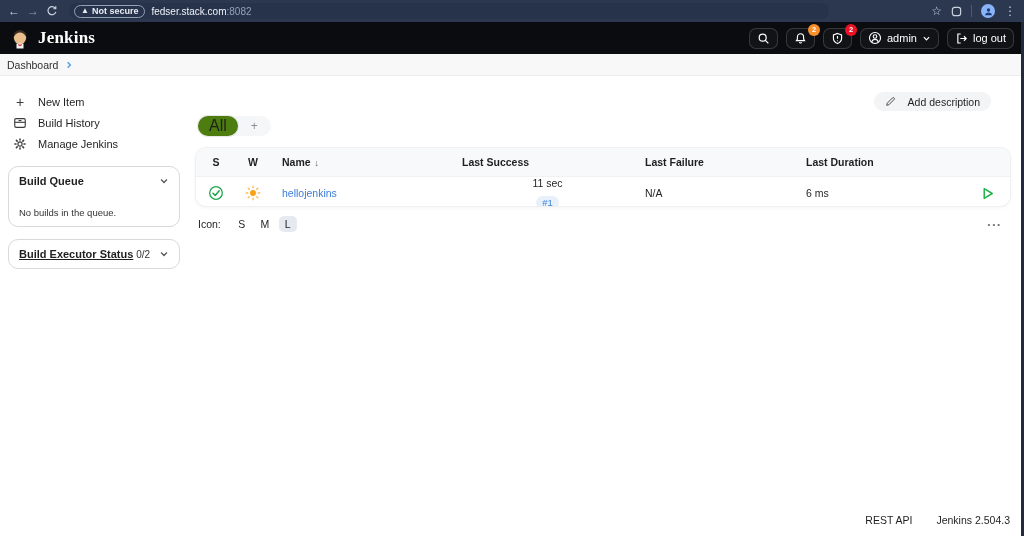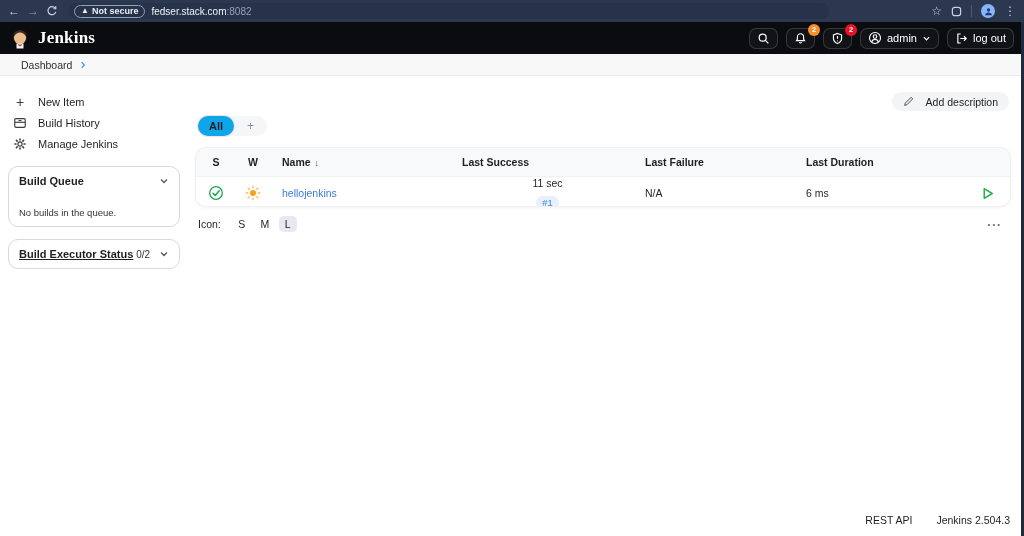--- a/index.html
+++ b/index.html
@@ -24,46 +24,46 @@
   .jk-header { height:20px; background:#0b0c10; display:flex; align-items:center; padding:16px 10px; color:#ffffff; }
   .jk-logo { width:20px; height:22px; }
   .jk-title { font-family:"Liberation Serif", serif; font-weight:bold; font-size:17px; margin-left:8px; letter-spacing:0.2px; }
   .jk-right { margin-left:auto; display:flex; align-items:center; gap:8px; }
   .hbtn { position:relative; display:flex; align-items:center; gap:5px; color:#fff; border:1px solid rgba(255,255,255,0.16); background:rgba(255,255,255,0.03); border-radius:7px; height:21px; padding:0 7px; font-size:11px; cursor:pointer; }
   .badge { position:absolute; top:-5px; right:-6px; min-width:12px; height:12px; border-radius:7px; font-size:7.5px; font-weight:bold; color:#fff; display:flex; align-items:center; justify-content:center; padding:0 2px; }
   .badge.orange { background:#f78f2a; }
   .badge.red { background:#eb1226; }
 
   
-  .crumb-bar { height:22px; background:#f8f8f8; border-bottom:1px solid #ececec; display:flex; align-items:center; padding:0 21px; }
+  .crumb-bar { height:22px; background:#f8f8f8; border-bottom:1px solid #ececec; display:flex; align-items:center; padding:0 7px; }
   .crumb { font-size:10.5px; color:#2f2f2f; cursor:pointer; }
   .crumb-chevron { margin-left:7px; color:#4f9bdc; }
 
   
   .content { position:absolute; top:77px; left:0; right:0; bottom:0; background:#fff; }
 
   .sidebar { position:absolute; left:8px; top:14px; width:172px; }
   .task { display:flex; align-items:center; gap:10px; height:21px; padding-left:4px; font-size:11px; color:#1f1f1f; cursor:pointer; }
   .task .t-icon { width:16px; display:flex; justify-content:center; color:#3c3c3c; }
   .plus-glyph { font-size:14px; color:#3c3c3c; line-height:1; }
 
   .side-card { border:1px solid #d9d9d9; border-radius:10px; padding:8px 10px; margin-top:12px; background:#fff; }
   .side-card .card-head { display:flex; align-items:center; font-size:11px; font-weight:bold; color:#1f1f1f; cursor:pointer; }
   .side-card .chev { margin-left:auto; color:#555; }
   .card-body-text { font-size:9.5px; color:#333; margin-top:20px; }
   .exec-title { text-decoration:underline; }
   .exec-count { margin-left:auto; font-size:10px; font-weight:normal; color:#333; margin-right:6px; }
 
   .main { position:absolute; left:196px; right:14px; top:0; bottom:0; }
 
-  .add-desc { position:absolute; top:15px; right:1px; display:flex; align-items:center; gap:12px; background:#f3f4f6; border:none; border-radius:14px; height:19px; padding:0 11px; font-size:10.5px; color:#1f1f1f; cursor:pointer; font-family:inherit; }
+  .add-desc { position:absolute; top:15px; right:19px; display:flex; align-items:center; gap:12px; background:#f3f4f6; border:none; border-radius:14px; height:19px; padding:0 11px; font-size:10.5px; color:#1f1f1f; cursor:pointer; font-family:inherit; }
   .add-desc .p-icon { color:#444; }
 
   .tabbar { position:absolute; top:39px; left:2px; height:20px; background:#f5f6f8; border-radius:12px; display:inline-flex; align-items:center; }
-  .tab-active { background:#0ea5e9; border-radius:12px; height:20px; display:flex; align-items:center; padding:0 11px; font-size:11px; font-weight:bold; color:#1f1f1f; box-shadow:0 0 0 1px #e8e8ea, 0 1px 2px rgba(0,0,0,0.06); cursor:pointer; }
+  .tab-active { background:#4d7c0f; border-radius:12px; height:20px; display:flex; align-items:center; padding:0 11px; font-size:16px; font-weight:normal; color:#1f1f1f; box-shadow:0 0 0 1px #e8e8ea, 0 1px 2px rgba(0,0,0,0.06); cursor:pointer; }
   .tab-plus { width:33px; text-align:center; font-size:12px; color:#8b8f96; cursor:pointer; }
 
   .job-table { position:absolute; top:71px; left:0; right:0; border-radius:10px; overflow:hidden; box-shadow:0 0 0 1px #f0f0f2, 0 1px 4px rgba(0,0,0,0.07); background:#fff; }
   .tr { display:grid; grid-template-columns:40px 34px 180px 183px 161px 1fr 46px; align-items:center; }
   .tr.head { height:28px; background:#f8f9fa; font-size:10.5px; font-weight:bold; color:#1f1f1f; }
   .tr.body { height:30px; background:#fff; border-top:1px solid #f1f1f3; font-size:10.5px; color:#1f1f1f; }
   .cell { padding-left:12px; }
   .cell.center { padding:0; display:flex; justify-content:center; }
   .sort-arrow { font-size:9px; color:#555; margin-left:4px; }
   .job-link { color:#3b7dd8; text-decoration:none; cursor:pointer; }

